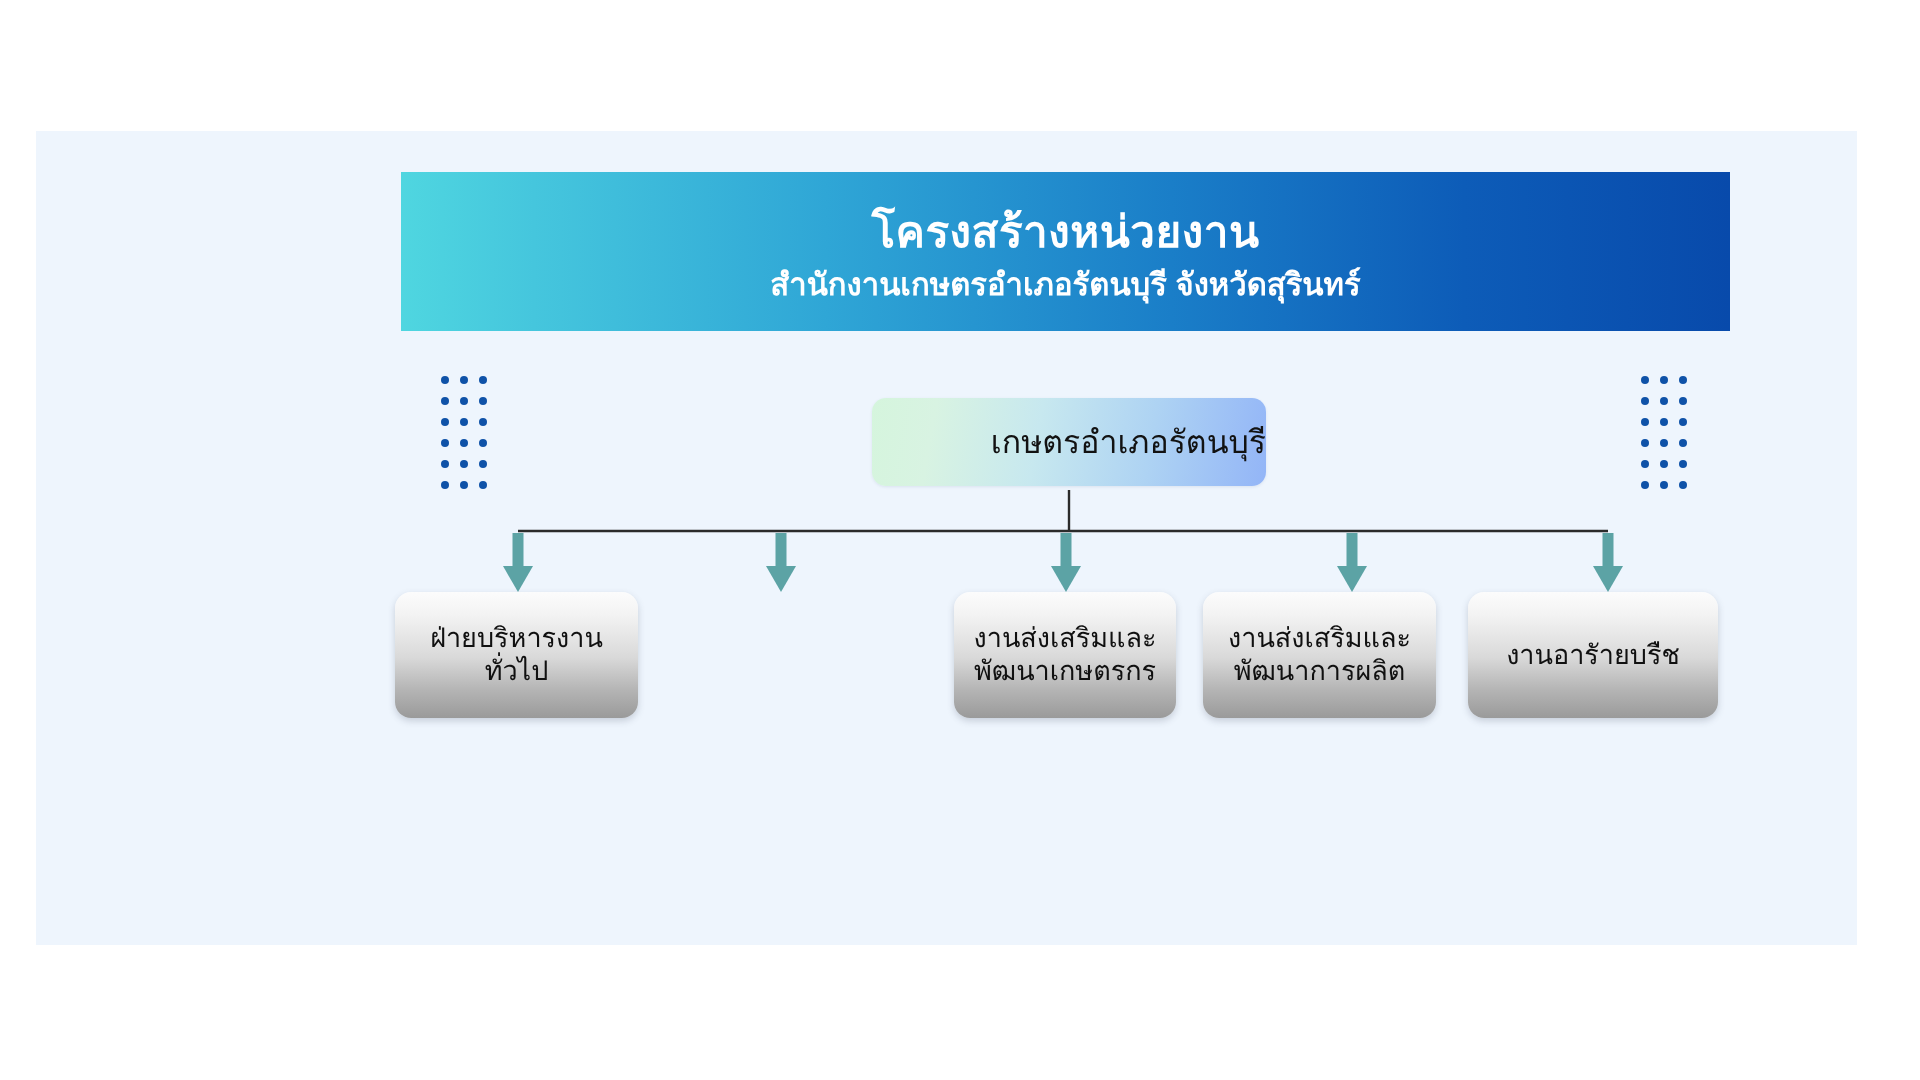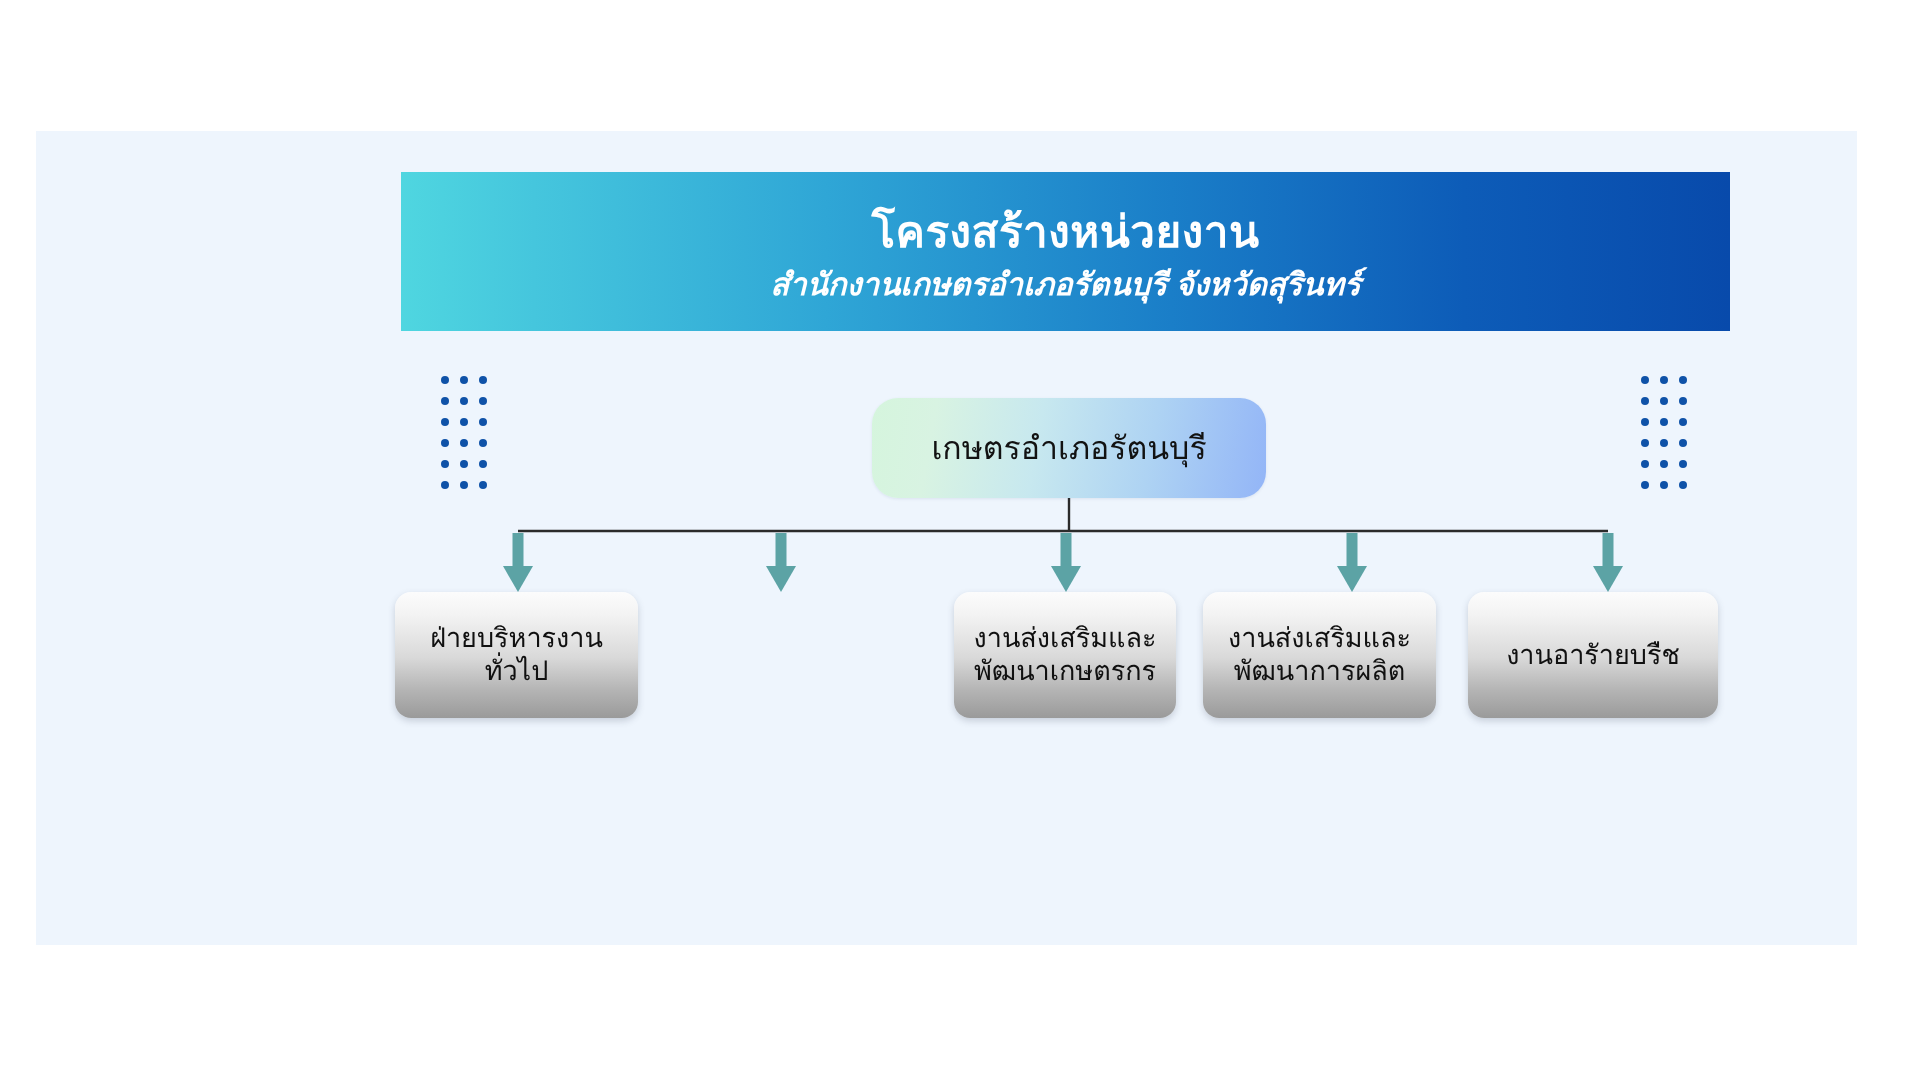--- a/index.html
+++ b/index.html
@@ -54,21 +54,20 @@
     letter-spacing: 0.5px;
     white-space: nowrap;
   }
   #header-subtitle {
     color: #ffffff;
     font-size: 31px;
     font-weight: bold;
     line-height: 1.2;
     margin-top: 8px;
     white-space: nowrap;
-    font-style: italic;
   }
 
   
   .dot-grid {
     position: absolute;
     display: grid;
     grid-template-columns: repeat(3, 19px);
     grid-auto-rows: 21px;
     top: 376px;
   }
@@ -80,26 +79,26 @@
     border-radius: 50%;
     background: #0f52a8;
   }
 
   
   #root-node {
     position: absolute;
     left: 872px;
     top: 398px;
     width: 394px;
-    height: 100px;
-    border-radius: 26px;
+    height: 88px;
+    border-radius: 14px;
     background: linear-gradient(100deg, #d5f5dd 0%, #d8f3e2 16%, #c7e8ef 42%, #aed3f3 70%, #93b5f7 100%);
     display: flex;
     align-items: center;
-    justify-content: center;
+    justify-content: flex-end;
     box-shadow: 0 1px 3px rgba(40,70,120,0.10);
   }
   #root-node-label {
     font-size: 32px;
     color: #121212;
     line-height: 1.15;
     white-space: nowrap;
   }
 
   

